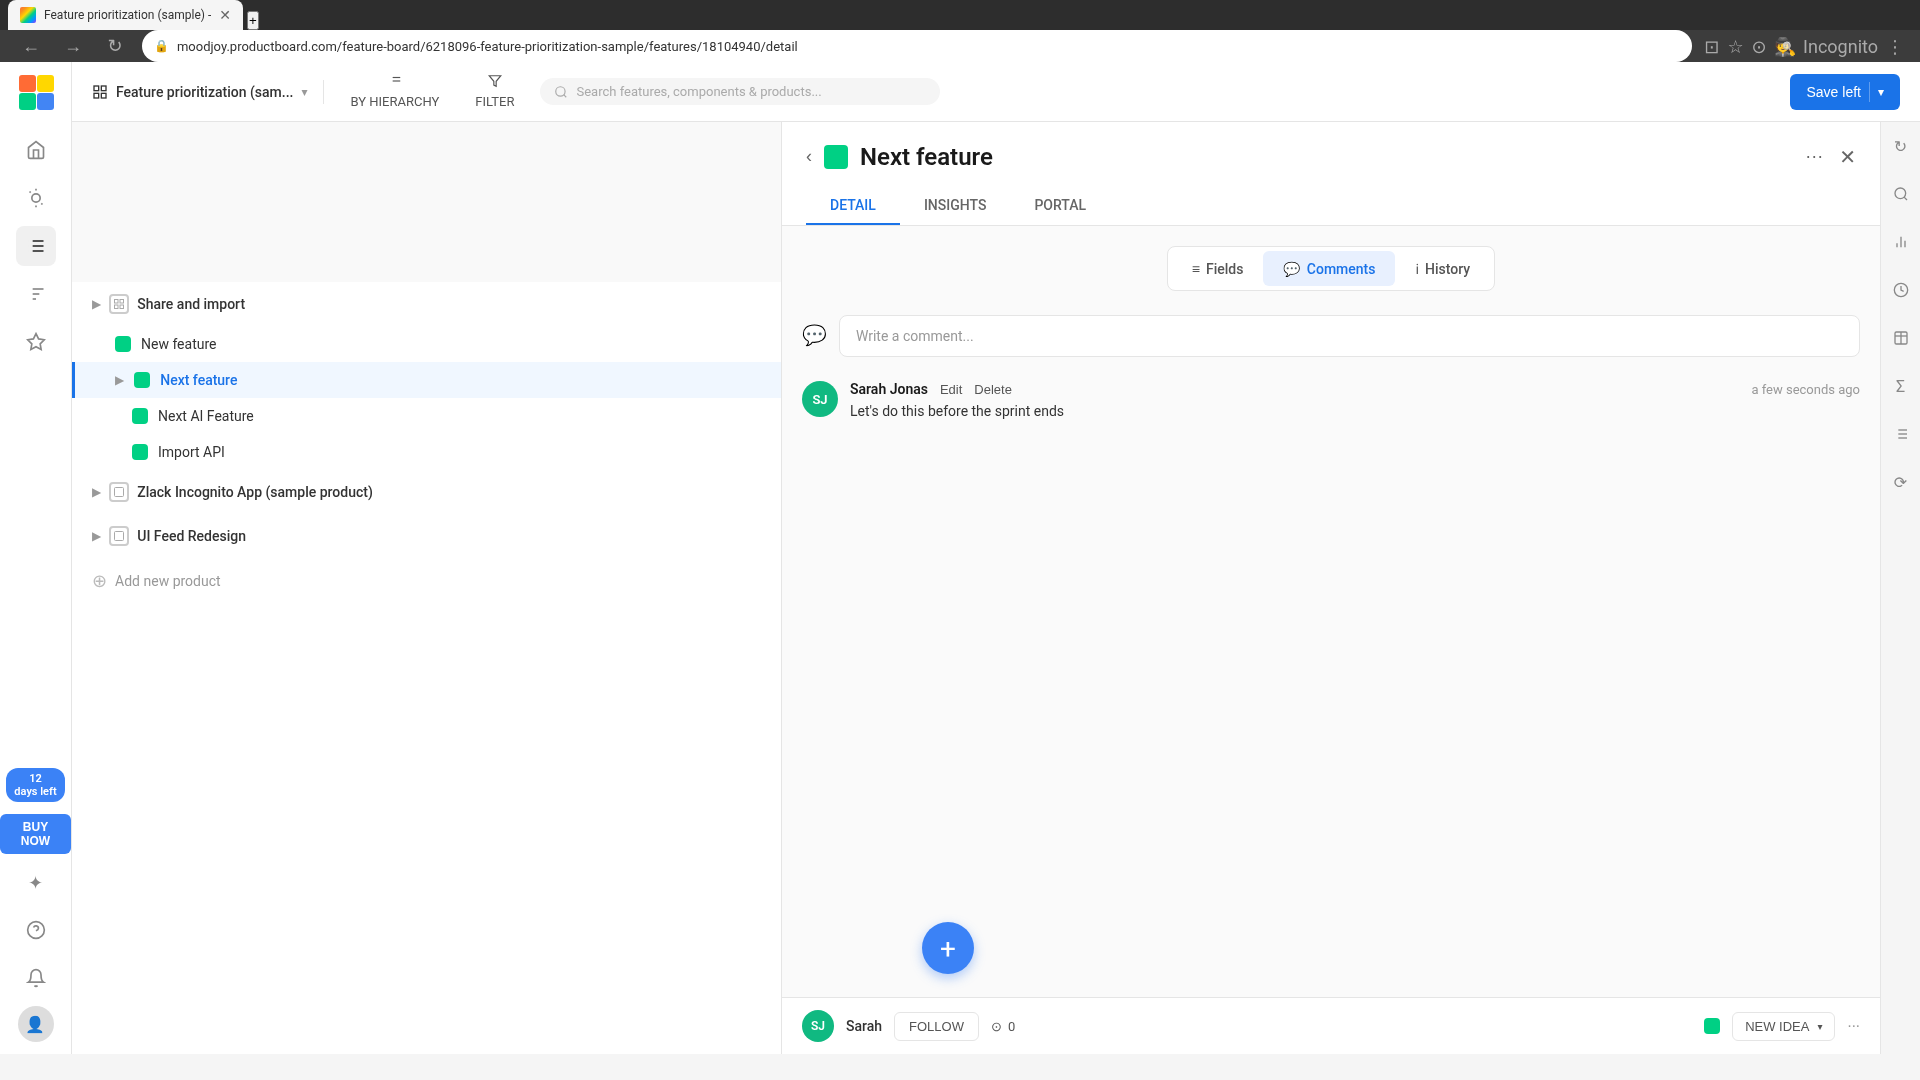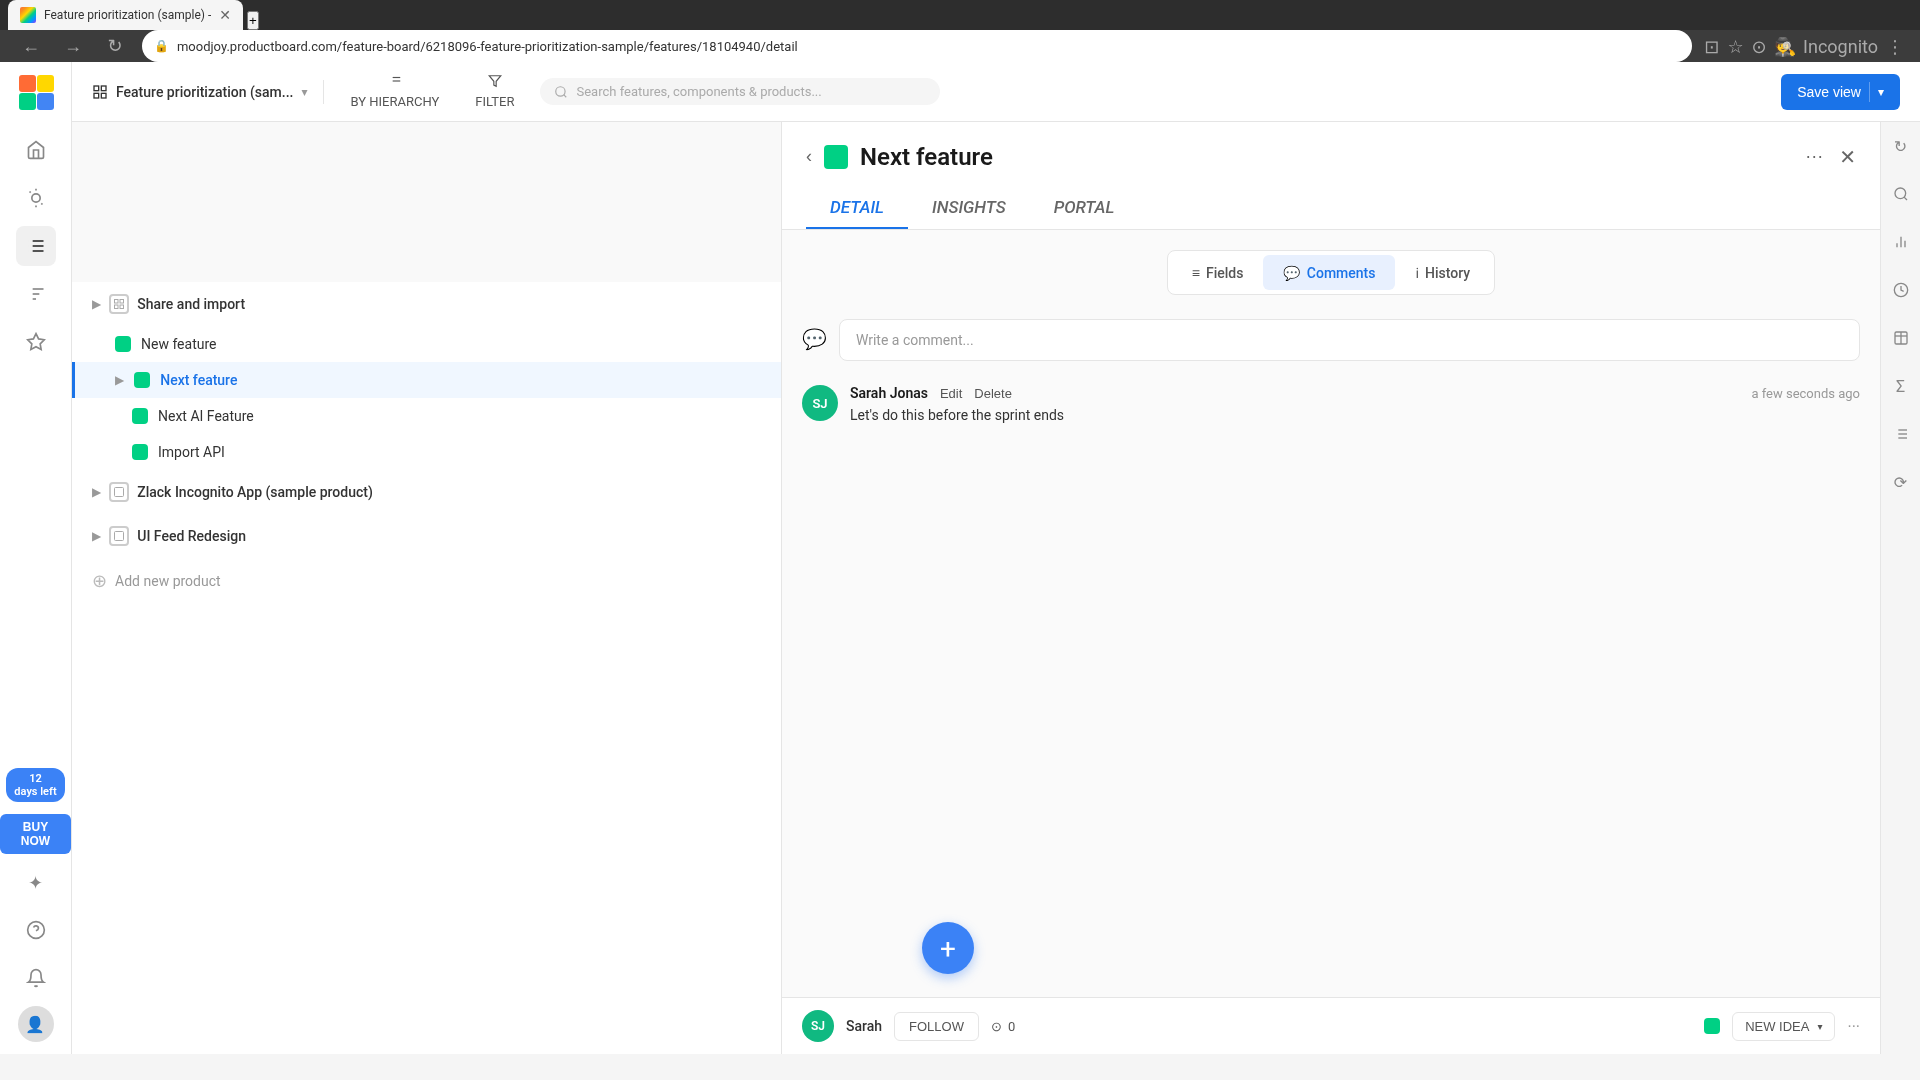--- a/index.html
+++ b/index.html
@@ -81,21 +81,21 @@
     .detail-header { background: #fff; padding: 20px 24px 0; border-bottom: 1px solid #e5e5e5; }
     .detail-title-row { display: flex; align-items: center; gap: 12px; margin-bottom: 16px; }
     .back-btn { color: #666; font-size: 18px; cursor: pointer; background: none; border: none; }
     .feature-color-badge { width: 24px; height: 24px; background: #00d084; border-radius: 4px; flex-shrink: 0; }
     .detail-title { font-size: 24px; font-weight: 600; color: #1a1a1a; flex: 1; }
     .detail-actions { display: flex; gap: 8px; align-items: center; }
     .more-btn { background: none; border: none; color: #666; font-size: 18px; cursor: pointer; padding: 4px 8px; }
     .close-btn { background: none; border: none; color: #666; font-size: 20px; cursor: pointer; }
 
     .detail-tabs { display: flex; gap: 0; }
-    .detail-tab { padding: 10px 24px; font-size: 17px; color: #666; cursor: pointer; border-bottom: 2px solid transparent; font-weight: 500; font-style: italic; }
+    .detail-tab { padding: 10px 24px; font-size: 14px; color: #666; cursor: pointer; border-bottom: 2px solid transparent; font-weight: 500; }
     .detail-tab.active { color: #1a73e8; border-bottom-color: #1a73e8; }
 
     .detail-content { flex: 1; overflow-y: auto; padding: 20px; }
     .detail-content::-webkit-scrollbar { width: 6px; }
     .detail-content::-webkit-scrollbar-thumb { background: #ccc; border-radius: 3px; }
 
     
     .sub-tabs { display: flex; gap: 0; justify-content: center; margin-bottom: 24px; background: #fff; border-radius: 8px; padding: 4px; border: 1px solid #e5e5e5; width: fit-content; margin-left: auto; margin-right: auto; }
     .sub-tab { padding: 8px 20px; font-size: 14px; color: #555; cursor: pointer; border-radius: 6px; display: flex; align-items: center; gap: 6px; font-weight: 500; }
     .sub-tab.active { color: #1a73e8; background: #e8f0fe; }
@@ -283,21 +283,21 @@
       </div>
       <div class="toolbar-search">
         <svg width="14" height="14" viewBox="0 0 24 24" fill="none" stroke="#aaa" stroke-width="2">
           <circle cx="11" cy="11" r="8"></circle>
           <line x1="21" y1="21" x2="16.65" y2="16.65"></line>
         </svg>
         <span style="color:#aaa; font-size:13px;">Search features, components &amp; products...</span>
       </div>
       <div class="toolbar-right">
         <button class="save-view-btn">
-          <span>Save view</span>
+          <span>Save left</span>
           <span class="btn-divider"></span>
           <span class="chevron">▾</span>
         </button>
       </div>
     </div>
 
     <div class="content-split">
 
       <div class="feature-list-panel">
         <div class="top-spacer"></div>

